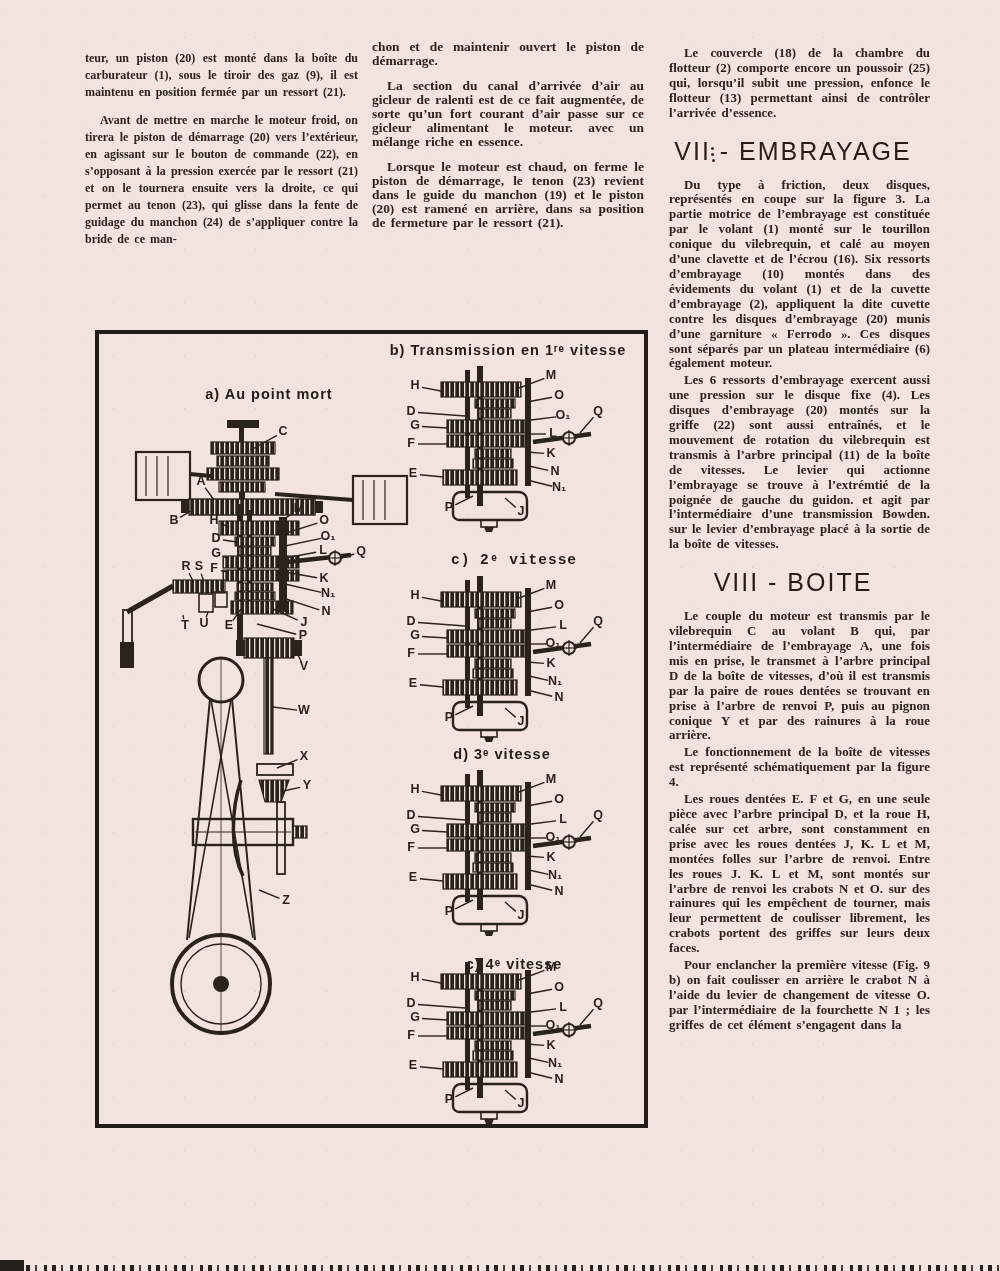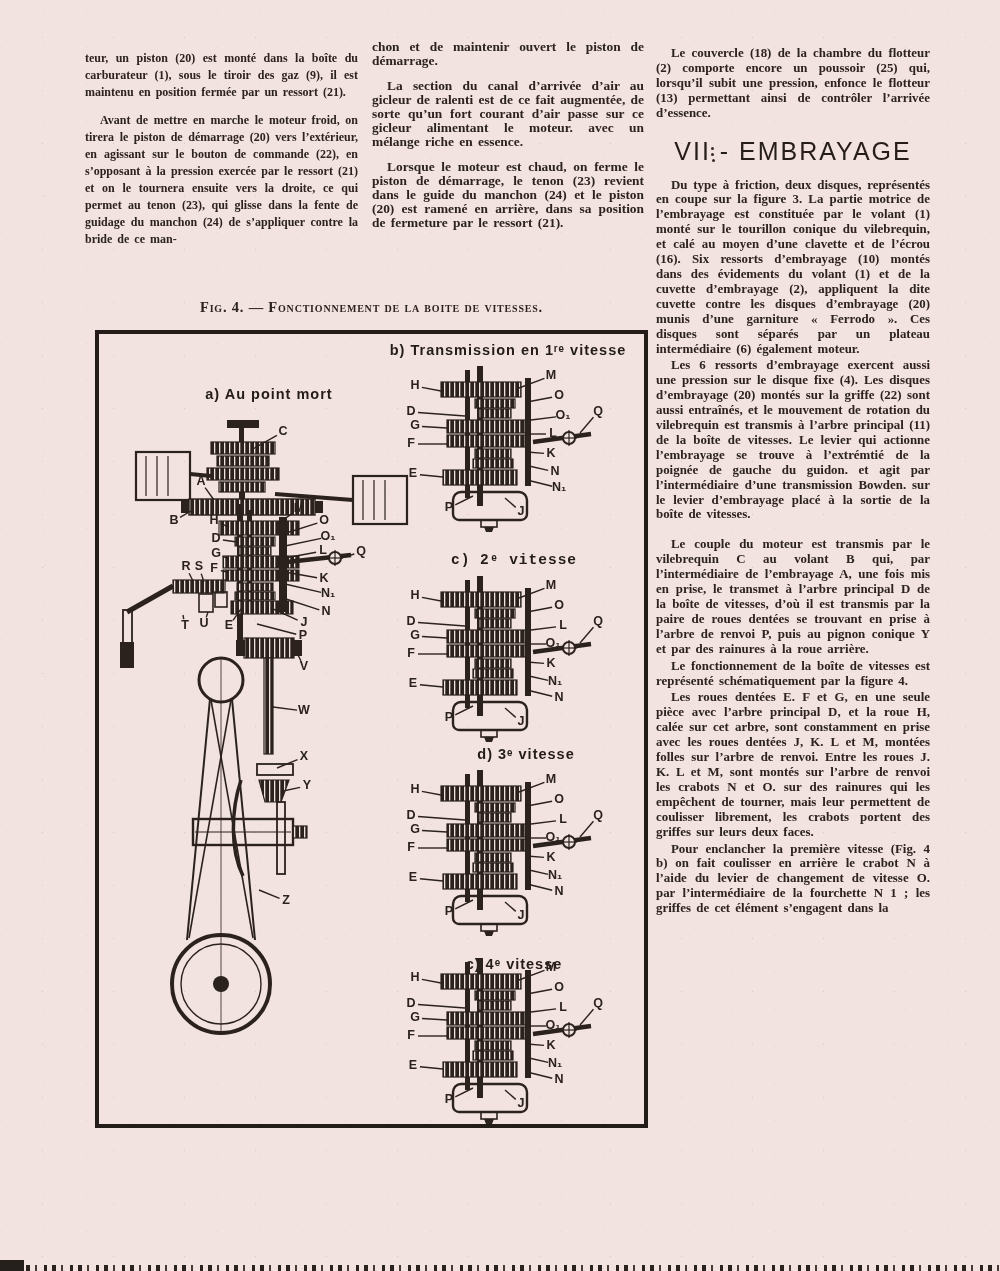--- a/index.html
+++ b/index.html
@@ -13,21 +13,21 @@
     background-position:7px 11px, 23px 29px;
     font-family:"Liberation Serif","DejaVu Serif",serif;
     color:#2c221e;
   }
   .col{position:absolute;font-weight:700;text-align:justify;}
   .col p{margin:0 0 11px 0;text-indent:15px;word-spacing:2px;}
   .col p.cont{text-indent:0;}
   #col-left{left:85px;top:50px;width:273px;font-size:12px;line-height:17px;}
   #col-mid{left:372px;top:40px;width:272px;font-size:13.4px;line-height:14px;}
   #col-right{left:656px;top:46px;width:274px;font-size:12.9px;line-height:14.9px;}
-  #col-right p{margin:0 0 2px 0;}
+  #col-right p{margin:0 0 2px 13px;}
   .sec-head{
     font-family:"Liberation Sans","DejaVu Sans",sans-serif;font-weight:400;
     font-size:25px;letter-spacing:2px;text-align:center;color:#261d19;
     margin:15px 0 11px 0;line-height:31px;text-indent:0;
   }
   #fig-caption{
     position:absolute;left:95px;top:299px;width:553px;text-align:center;
     font-variant:small-caps;font-weight:700;font-size:14.5px;letter-spacing:.8px;
     color:#2c221e;
   }
@@ -36,21 +36,21 @@
     border:4px solid #241c18;
   }
   .sub-title{
     position:absolute;font-family:"Liberation Sans","DejaVu Sans",sans-serif;
     font-weight:700;font-size:14.5px;letter-spacing:1px;color:#241c18;
     text-align:center;white-space:nowrap;
   }
   #t-a{left:60px;top:52px;width:220px;}
   #t-b{left:278px;top:8px;width:262px;}
   #t-c{left:300px;top:218px;width:230px;font-family:Liberation Mono, monospace;}
-  #t-d{left:312px;top:412px;width:230px;}
+  #t-d{left:288px;top:412px;width:230px;}
   #t-e{left:300px;top:604px;width:230px;margin-top:18px;}
   .diag{position:absolute;}
   #d-a{left:12px;top:78px;}
   #d-b{left:302px;top:30px;}
   #d-c{left:302px;top:240px;}
   #d-d{left:302px;top:434px;}
   #d-e{left:302px;top:622px;}
   #ink-dots{position:absolute;left:711px;top:147px;width:3px;height:3px;border-radius:50%;
     background:#3a2e28;box-shadow:0 6px 0 #3a2e28,1px 12px 0 #3a2e28;}
   #bottom-strip{
@@ -68,37 +68,37 @@
 <div id="page">
 
   <div id="col-left" class="col">
     <p class="cont">teur, un piston (20) est monté dans la boîte du carburateur (1), sous le tiroir des gaz (9), il est maintenu en position fermée par un ressort (21).</p>
     <p>Avant de mettre en marche le moteur froid, on tirera le piston de démarrage (20) vers l’extérieur, en agissant sur le bouton de commande (22), en s’opposant à la pression exercée par le ressort (21) et on le tournera ensuite vers la droite, ce qui permet au tenon (23), qui glisse dans la fente de guidage du manchon (24) de s’appliquer contre la bride de ce man-</p>
   </div>
 
   <div id="col-mid" class="col">
     <p class="cont">chon et de maintenir ouvert le piston de démarrage.</p>
     <p>La section du canal d’arrivée d’air au gicleur de ralenti est de ce fait augmentée, de sorte qu’un fort courant d’air passe sur ce gicleur alimentant le moteur. avec un mélange riche en essence.</p>
-    <p>Lorsque le moteur est chaud, on ferme le piston de démarrage, le tenon (23) revient dans le guide du manchon (24) et le piston (20) est ramené en arrière, dans sa position de fermeture par le ressort (21).</p>
+    <p>Lorsque le moteur est chaud, on ferme le piston de démarrage, le tenon (23) revient dans le guide du manchon (19) et le piston (20) est ramené en arrière, dans sa position de fermeture par le ressort (21).</p>
   </div>
 
   <div id="col-right" class="col">
     <p>Le couvercle (18) de la chambre du flotteur (2) comporte encore un poussoir (25) qui, lorsqu’il subit une pression, enfonce le flotteur (13) permettant ainsi de contrôler l’arrivée d’essence.</p>
     <div class="sec-head">VII - EMBRAYAGE</div>
     <p>Du type à friction, deux disques, représentés en coupe sur la figure 3. La partie motrice de l’embrayage est constituée par le volant (1) monté sur le tourillon conique du vilebrequin, et calé au moyen d’une clavette et de l’écrou (16). Six ressorts d’embrayage (10) montés dans des évidements du volant (1) et de la cuvette d’embrayage (2), appliquent la dite cuvette contre les disques d’embrayage (20) munis d’une garniture « Ferrodo ». Ces disques sont séparés par un plateau intermédiaire (6) également moteur.</p>
     <p>Les 6 ressorts d’embrayage exercent aussi une pression sur le disque fixe (4). Les disques d’embrayage (20) montés sur la griffe (22) sont aussi entraînés, et le mouvement de rotation du vilebrequin est transmis à l’arbre principal (11) de la boîte de vitesses. Le levier qui actionne l’embrayage se trouve à l’extrémtié de la poignée de gauche du guidon. et agit par l’intermédiaire d’une transmission Bowden. sur le levier d’embrayage placé à la sortie de la boîte de vitesses.</p>
     <div class="sec-head">
+      <div>VIII - BOITE</div>
     </div>
     <p>Le couple du moteur est transmis par le vilebrequin C au volant B qui, par l’intermédiaire de l’embrayage A, une fois mis en prise, le transmet à l’arbre principal D de la boîte de vitesses, d’où il est transmis par la paire de roues dentées se trouvant en prise à l’arbre de renvoi P, puis au pignon conique Y et par des rainures à la roue arrière.</p>
     <p>Le fonctionnement de la boîte de vitesses est représenté schématiquement par la figure 4.</p>
     <p>Les roues dentées E. F et G, en une seule pièce avec l’arbre principal D, et la roue H, calée sur cet arbre, sont constamment en prise avec les roues dentées J, K. L et M, montées folles sur l’arbre de renvoi. Entre les roues J. K. L et M, sont montés sur l’arbre de renvoi les crabots N et O. sur des rainures qui les empêchent de tourner, mais leur permettent de coulisser librement, les crabots portent des griffes sur leurs deux faces.</p>
-    <p>Pour enclancher la première vitesse (Fig. 4 b) on fait coulisser en arrière le crabot N à l’aide du levier de changement de vitesse O. par l’intermédiaire de la fourchette N 1 ; les griffes de cet élément s’engagent dans la</p>
+    <p>Pour enclancher la première vitesse (Fig. 9 b) on fait coulisser en arrière le crabot N à l’aide du levier de changement de vitesse O. par l’intermédiaire de la fourchette N 1 ; les griffes de cet élément s’engagent dans la</p>
   </div>
 
-  <div id="fig-caption">Fig. 4. — Fonctionnement de la boite de vitesses.</div>
 
   <div id="fig-box">
     <div id="t-a" class="sub-title">a) Au point mort</div>
     <div id="t-b" class="sub-title">b) Transmission en 1ʳᵉ vitesse</div>
     <div id="t-c" class="sub-title">c) 2ᵉ vitesse</div>
     <div id="t-d" class="sub-title">d) 3ᵉ vitesse</div>
     <div id="t-e" class="sub-title">c) 4ᵉ vitesse</div>
 
     <div id="d-a" class="diag"><svg width="300" height="700" viewBox="0 0 300 700">
           <defs>

